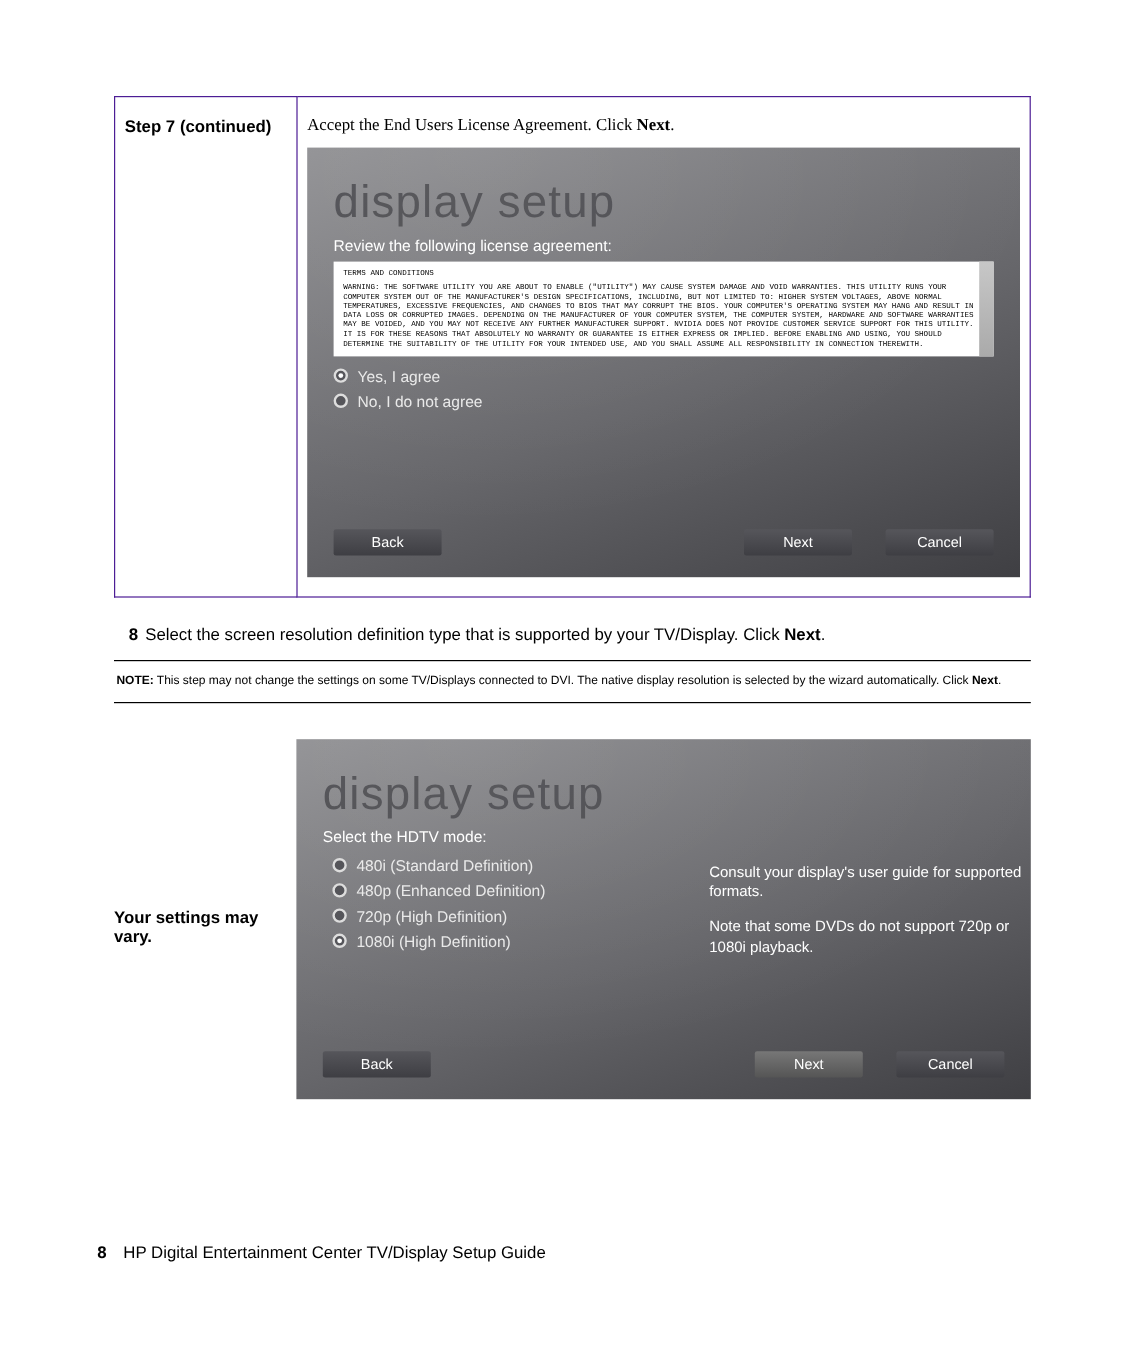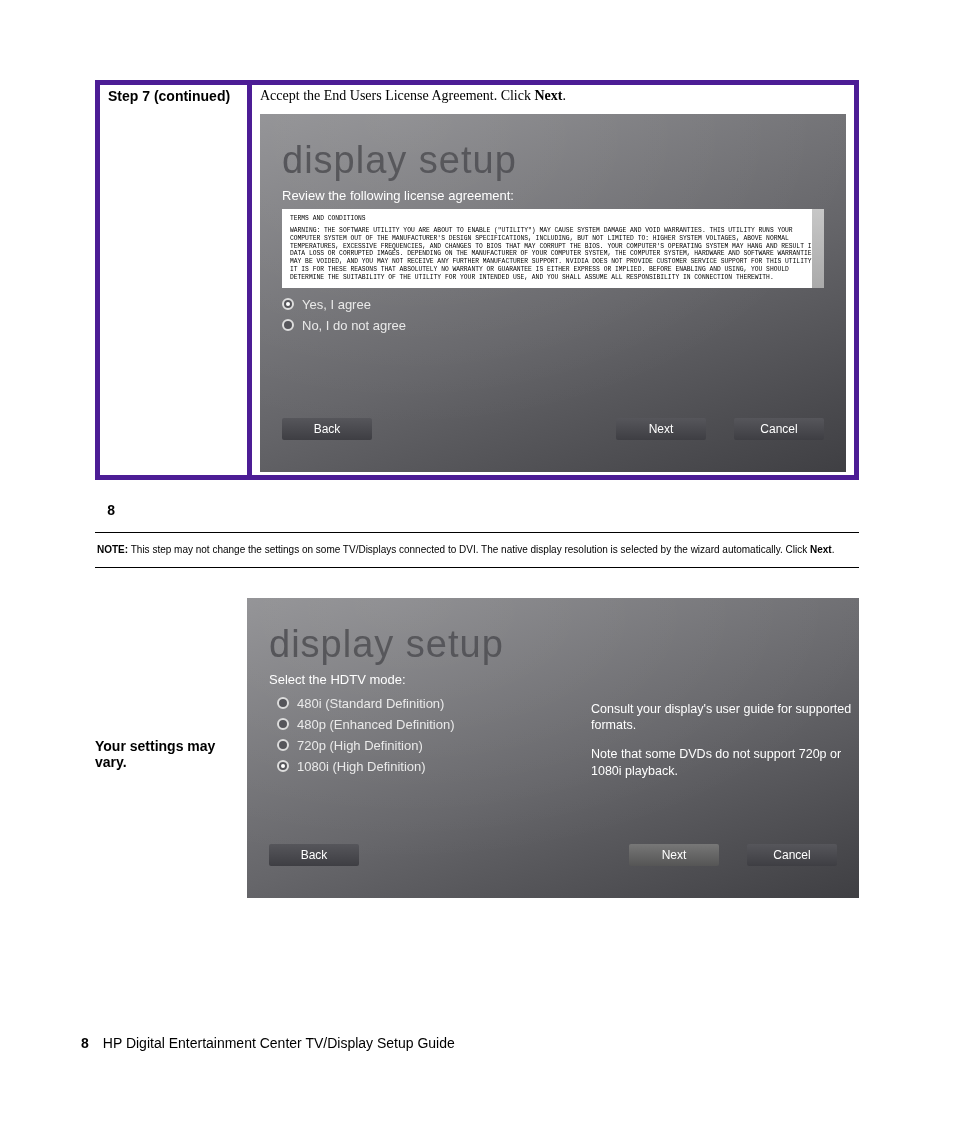--- a/index.html
+++ b/index.html
@@ -11,23 +11,23 @@
     color: #000;
     position: relative;
     padding: 80px 95px 0 95px;
   }
   .step-table {
     border: 1px solid #000;
     border-collapse: collapse;
     width: 100%;
   }
   .step-table td {
-    border: 5px solid #4c1d95;
+    border: 1px solid #4c1d95;
     vertical-align: top;
-    padding: 3px 8px;
+    padding: 16px 8px;
     font-size: 14px;
   }
   .step-table td.left {
     width: 152px;
     font-weight: bold;
   }
   .instr-line { margin-bottom: 10px; font-family: Liberation Serif, serif; }
   .bold { font-weight: bold; }
   
   .shot {
@@ -82,21 +82,21 @@
     width:12px; height:12px; border-radius:50%;
     border:2px solid #ddd; margin-right:8px;
     display:inline-block; background:#55555a;
     position:relative;
   }
   .radio.selected::after{
     content:""; position:absolute; left:2px; top:2px;
     width:4px; height:4px; border-radius:50%; background:#fff;
   }
   .btn-bar {
-    position:absolute; bottom:32px; left:0; right:0;
+    position:absolute; bottom:18px; left:0; right:0;
     display:flex; padding:0 22px;
   }
   .btn {
     width:90px; height:22px; line-height:22px;
     text-align:center; font-size:12px; color:#fff;
     background: linear-gradient(#56565b,#3e3e43);
     border-radius:2px;
   }
   .btn.alt { background: linear-gradient(#777,#555); }
   
@@ -160,20 +160,23 @@
           <div class="btn">Cancel</div>
         </div>
       </div>
     </td>
   </tr>
 </tbody>
   </table>
 
 <div class="step8-row">
   <div class="step8-num">8</div>
+  <div>
+    <span>Select the screen resolution definition type that is supported by your TV/Display. Click </span><span class="bold">Next</span><span>.</span>
+  </div>
 </div>
 
 <div class="note-box">
   <span class="bold">NOTE:</span><span> This step may not change the settings on some TV/Displays connected to DVI. The native display resolution is selected by the wizard automatically. Click </span><span class="bold">Next</span><span>.</span>
 </div>
 
 <div class="fig2-row">
   <div class="fig2-label">Your settings may vary.</div>
   <div class="shot" style="flex:1; height:300px;">
     <div class="title">display setup</div>

